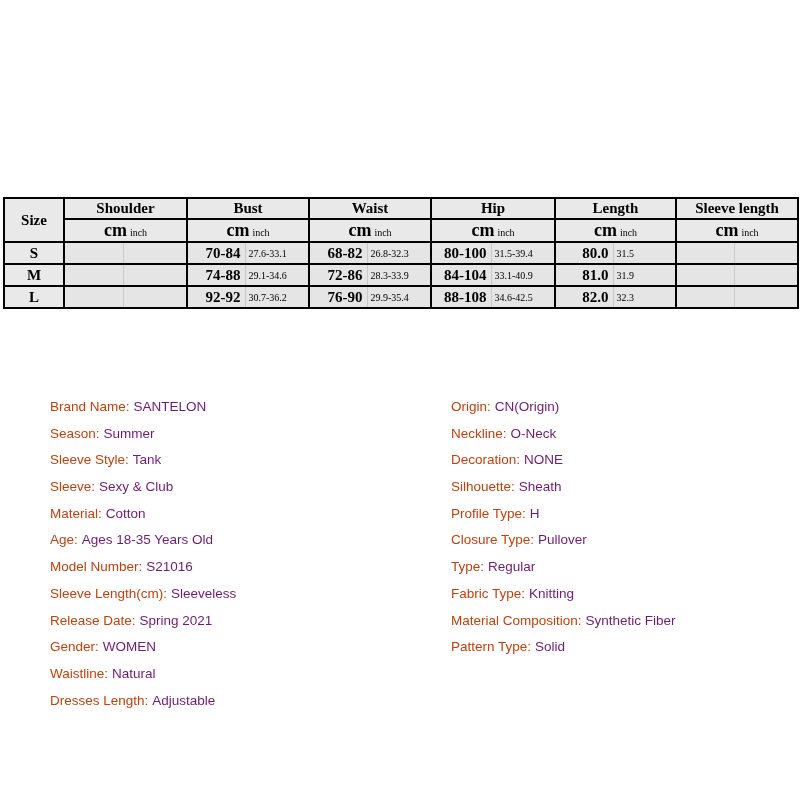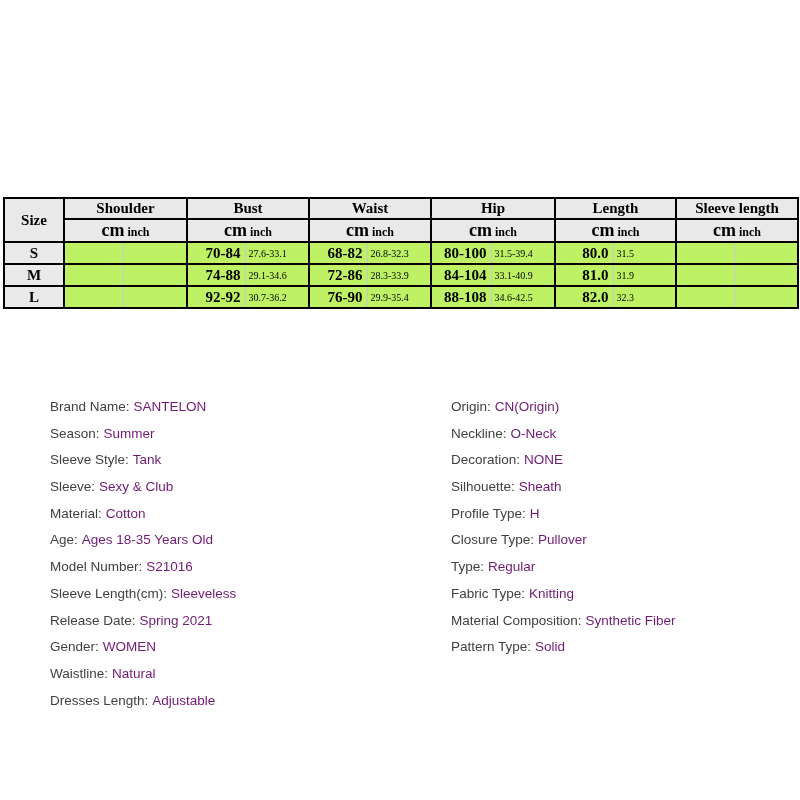--- a/index.html
+++ b/index.html
@@ -35,23 +35,23 @@
   .size-chart th.col-name {
     font-size:15px; font-weight:bold; text-align:center;
   }
   .size-chart th.size-head {
     font-size:15px; font-weight:bold; text-align:center;
   }
   .size-chart th.units {
     text-align:center; font-weight:normal;
   }
   .units .u-cm { font-size:18px; font-weight:bold; }
-  .units .u-inch { font-size:12px; font-weight:bold; margin-left:3px; }
+  .units .u-inch { font-size:10px; font-weight:normal; margin-left:3px; }
 
-  .size-chart td { height:20px; background:#bef264; }
+  .size-chart td { height:20px; background:#e5e5e5; }
   .size-chart td.size-cell {
     background:#e9e9e9;
     font-size:15px; font-weight:bold; text-align:center;
   }
   .size-chart td.cm {
     text-align:right; font-weight:bold; font-size:15px;
     padding-right:4px;
     border-right:1px solid #c9c9c9;
   }
   .size-chart td.inch {
@@ -65,21 +65,21 @@
     position:absolute; top:394px;
     font-size:13.5px;
     color:#3a3a3a;
   }
   .specs-left  { left:50px;  width:360px; }
   .specs-right { left:451px; width:340px; }
   .spec-item {
     height:26.7px; line-height:26.7px;
     white-space:nowrap;
   }
-  .spec-label { color:#404040; margin-right:4px; }
+  .spec-label { color:#c2410c; margin-right:4px; }
   .spec-value { color:#701a75; }
 </style>
 </head>
 <body>
 
 <div class="table-wrap">
   <table class="size-chart">
     <colgroup>
       <col style="width:60px">
       <col style="width:59px">

